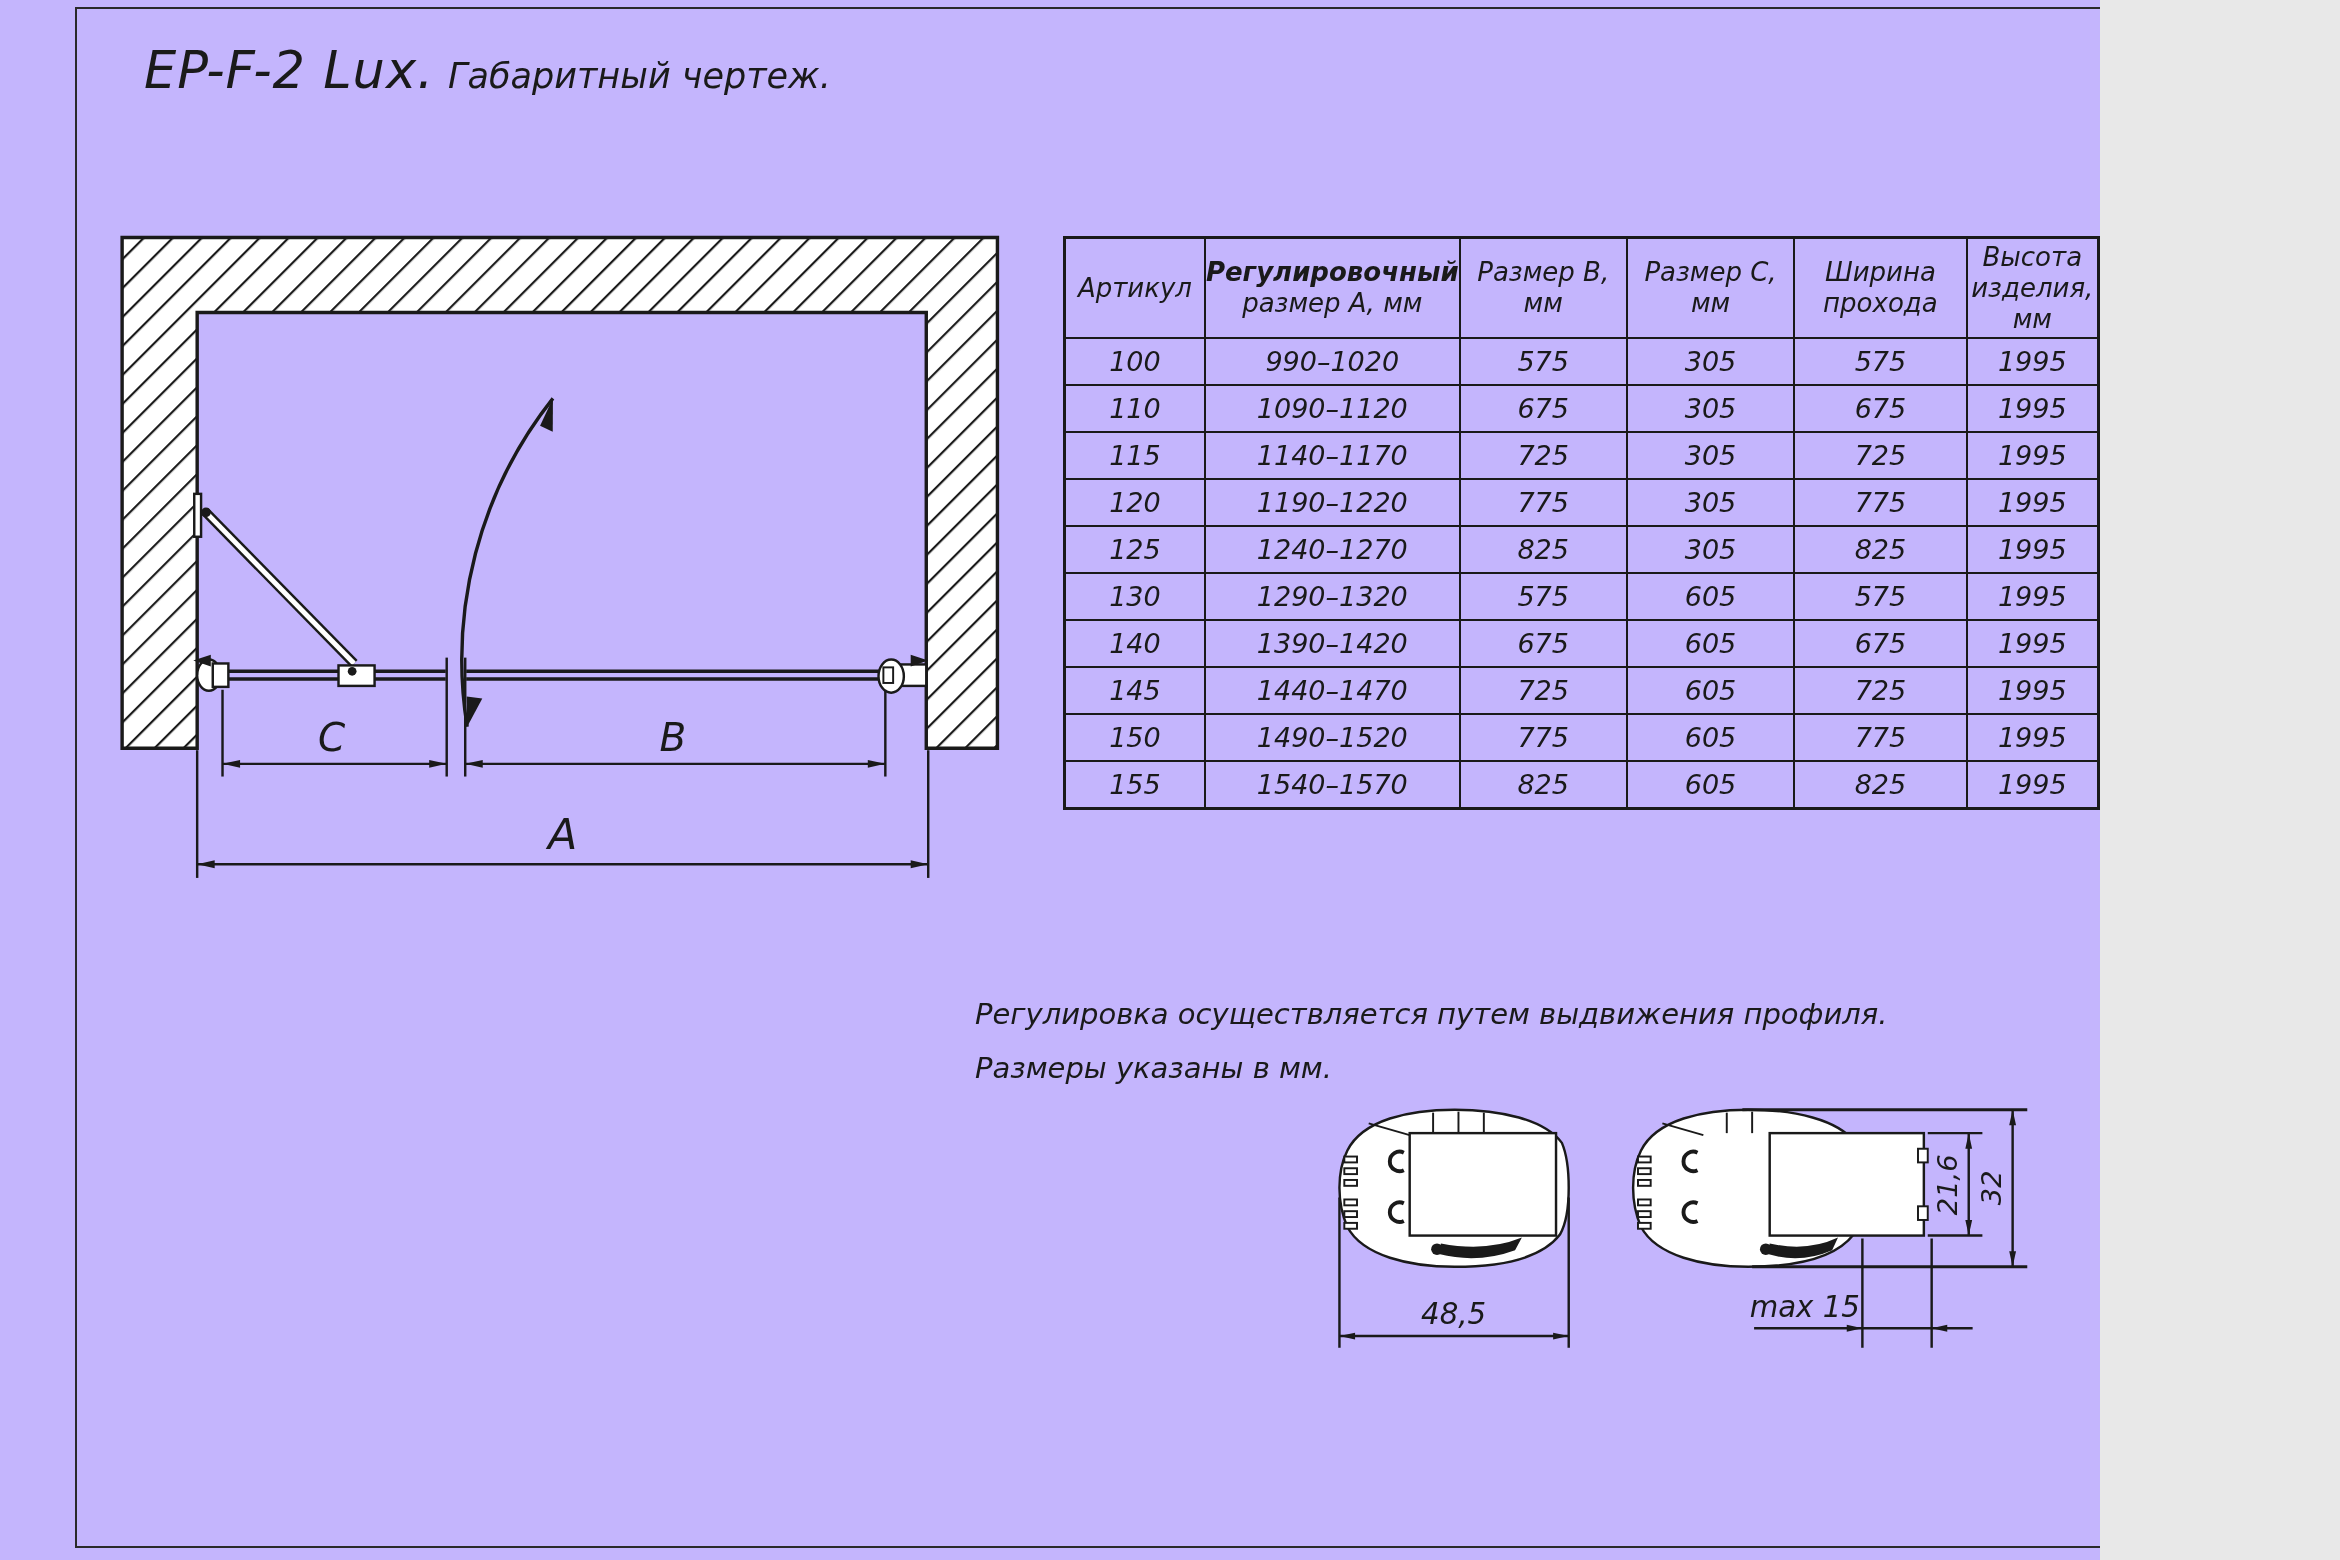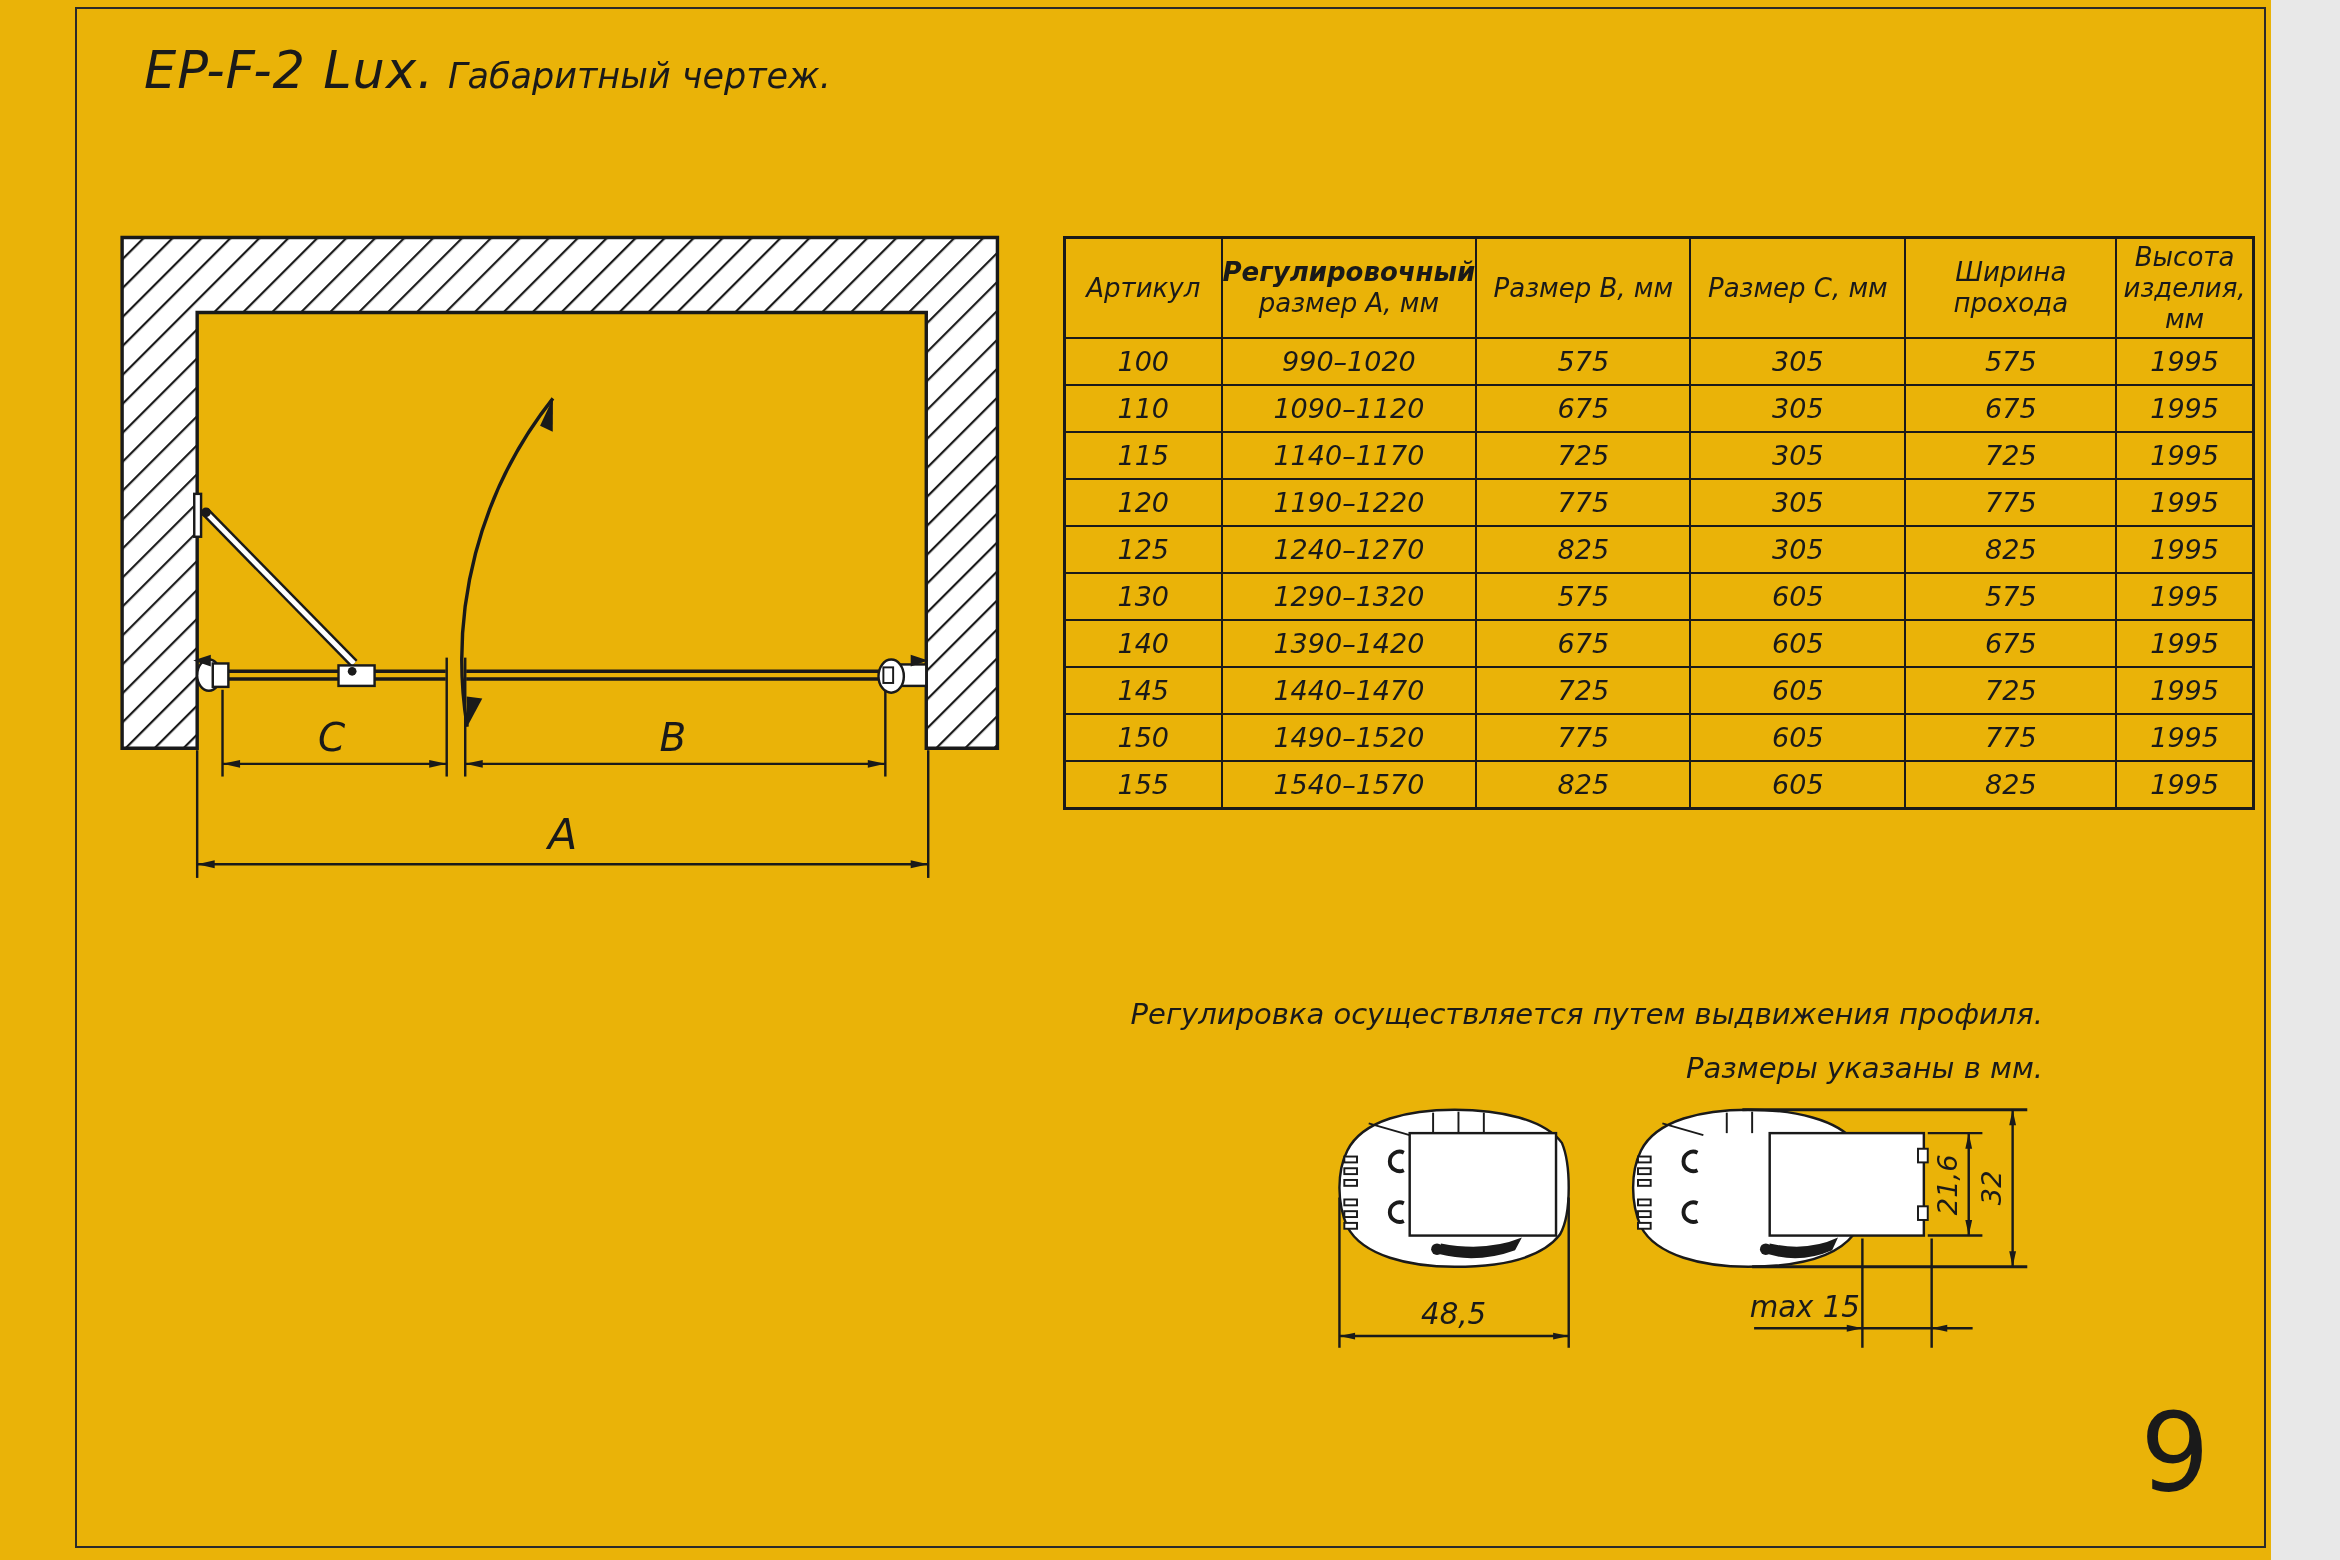--- a/index.html
+++ b/index.html
@@ -1,34 +1,34 @@
 <!DOCTYPE html>
 <html><head>
 <meta charset="utf-8">
 <style>
   html,body{margin:0;padding:0;background:#e8e8e8;}
-  .page{position:relative;width:2271px;height:1560px;background:#eab308;
+  .page{position:relative;width:2100px;height:1560px;background:#c4b5fd;
         font-family:"DejaVu Sans",sans-serif;color:#1a1a1a;overflow:hidden;}
   .frame{position:absolute;left:75px;top:6.8px;width:2187px;height:1537px;
          border:2px solid #2a2a2a;}
   .title{position:absolute;left:144px;top:41px;white-space:nowrap;font-style:italic;}
   .title .model{font-size:51px;font-weight:500;letter-spacing:1px;}
   .title .sub{font-size:35px;font-weight:500;margin-left:13.7px;}
   svg text{font-family:"DejaVu Sans",sans-serif;font-style:italic;fill:#1a1a1a;}
   .dims{font-size:40px;}
   
   .spec{position:absolute;left:1063px;top:236px;border-collapse:collapse;table-layout:fixed;
         font-style:italic;}
   .spec th,.spec td{border:2.9px solid #1a1a1a;text-align:center;vertical-align:middle;
         font-weight:normal;padding:0;}
   .spec{border:3.9px solid #1a1a1a;}
   .spec th{height:98px;font-size:26px;line-height:31px;}
   .spec td{height:45px;font-size:27px;}
   .spec .b{font-weight:bold;}
-  .notes{position:absolute;left:975px;top:987px;width:1068px;text-align:right;
+  .notes{position:absolute;left:975px;top:987px;width:1068px;text-align:left;
          font-style:italic;font-size:29px;line-height:54px;}
   .warning{position:absolute;left:110px;top:1432px;width:1931px;font-style:italic;
            font-size:28px;line-height:42px;}
   .warning .u{text-decoration:underline;}
   .pagenum{position:absolute;left:2097px;top:1389px;width:156px;text-align:center;
            font-size:109px;font-style:normal;}
 </style>
 </head>
 <body>
 

